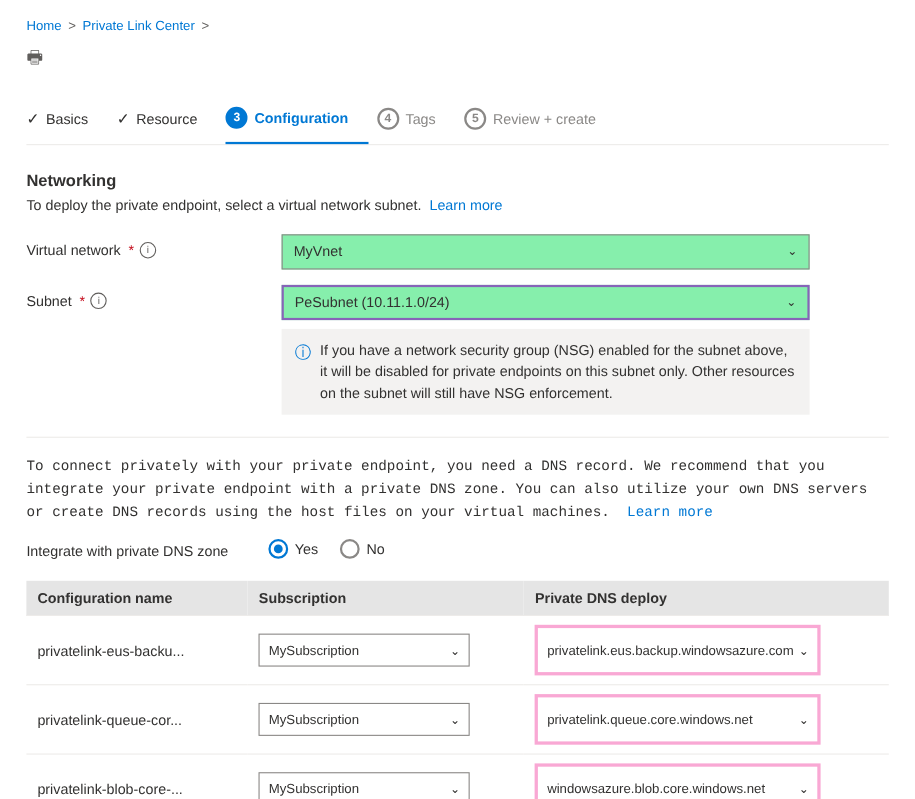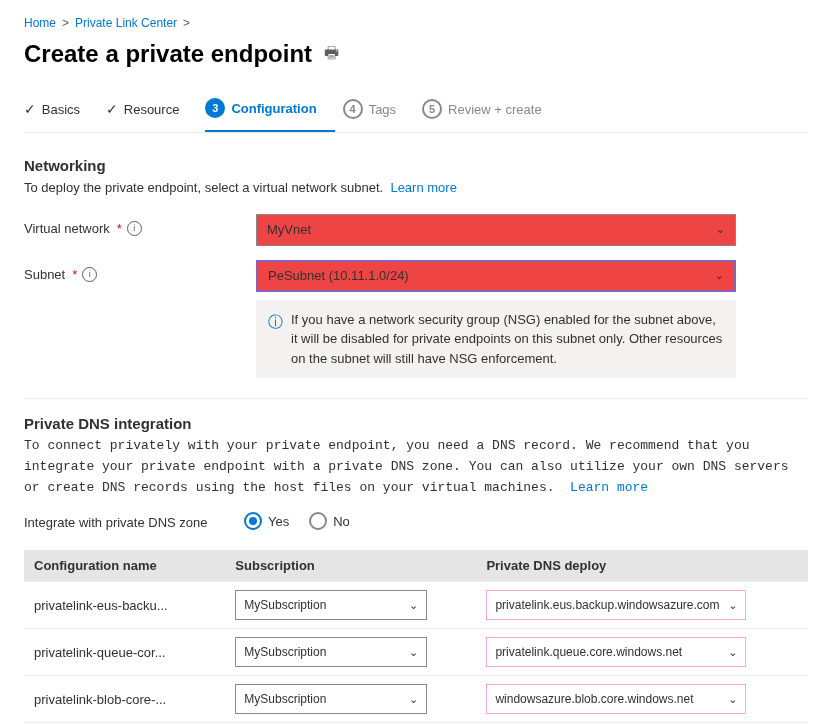--- a/index.html
+++ b/index.html
@@ -122,21 +122,21 @@
       font-size: 9px;
       color: #605e5c;
       cursor: pointer;
     }
     .form-control-wrap { flex: 1; }
     .select-box {
       width: 100%;
       max-width: 480px;
       height: 32px;
       border: 1px solid #8a8886;
-      background: #ef4444;
+      background: #86efac;
       display: flex;
       align-items: center;
       justify-content: space-between;
       padding: 0 10px;
       cursor: pointer;
       font-size: 13px;
     }
     .select-box.focused { border-color: #8764b8; border-width: 2px; }
     .chevron { font-size: 11px; color: #323130; }
     
@@ -243,43 +243,42 @@
       background: #fff;
       display: inline-flex;
       align-items: center;
       justify-content: space-between;
       padding: 0 8px;
       cursor: pointer;
       font-size: 12px;
     }
     .dns-zone-select {
       width: 260px;
-      height: 30px;
-      border: 1px solid #f9a8d4;
+      height: 46px;
+      border: 3px solid #f9a8d4;
       background: #fff;
       display: inline-flex;
       align-items: center;
       justify-content: space-between;
       padding: 0 8px;
       cursor: pointer;
       font-size: 12px;
     }
   </style>
 </head>
 <body>
 
 <div class="breadcrumb">
   <a>Home</a>
   <span class="breadcrumb-sep">&gt;</span>
   <a>Private Link Center</a>
   <span class="breadcrumb-sep">&gt;</span>
 </div>
 
 <div class="page-title-row">
-  <h1 class="page-title">Create a private endpoint</h1>
   <span class="print-icon" title="Print">🖶</span>
 </div>
 
 <div class="steps-bar">
 
   <div class="step completed">
     <span class="check-icon">✓</span>
     <span>Basics</span>
   </div>
 
@@ -340,21 +339,20 @@
         <span class="info-circle">ⓘ</span>
         <span>If you have a network security group (NSG) enabled for the subnet above, it will be disabled for private endpoints on this subnet only. Other resources on the subnet will still have NSG enforcement.</span>
       </div>
     </div>
   </div>
 </div>
 
 <hr class="section-divider">
 
 <div>
-  <div class="section-title">Private DNS integration</div>
   <div class="dns-desc">
     <span>To connect privately with your private endpoint, you need a DNS record. We recommend that you integrate your private endpoint with a private DNS zone. You can also utilize your own DNS servers or create DNS records using the host files on your virtual machines.</span>
     &nbsp;<a class="link">Learn more</a>
   </div>
 
   <div class="radio-row">
     <div class="radio-label-left">Integrate with private DNS zone</div>
     <div class="radio-options">
       <label class="radio-option">
         <div class="radio-outer">

